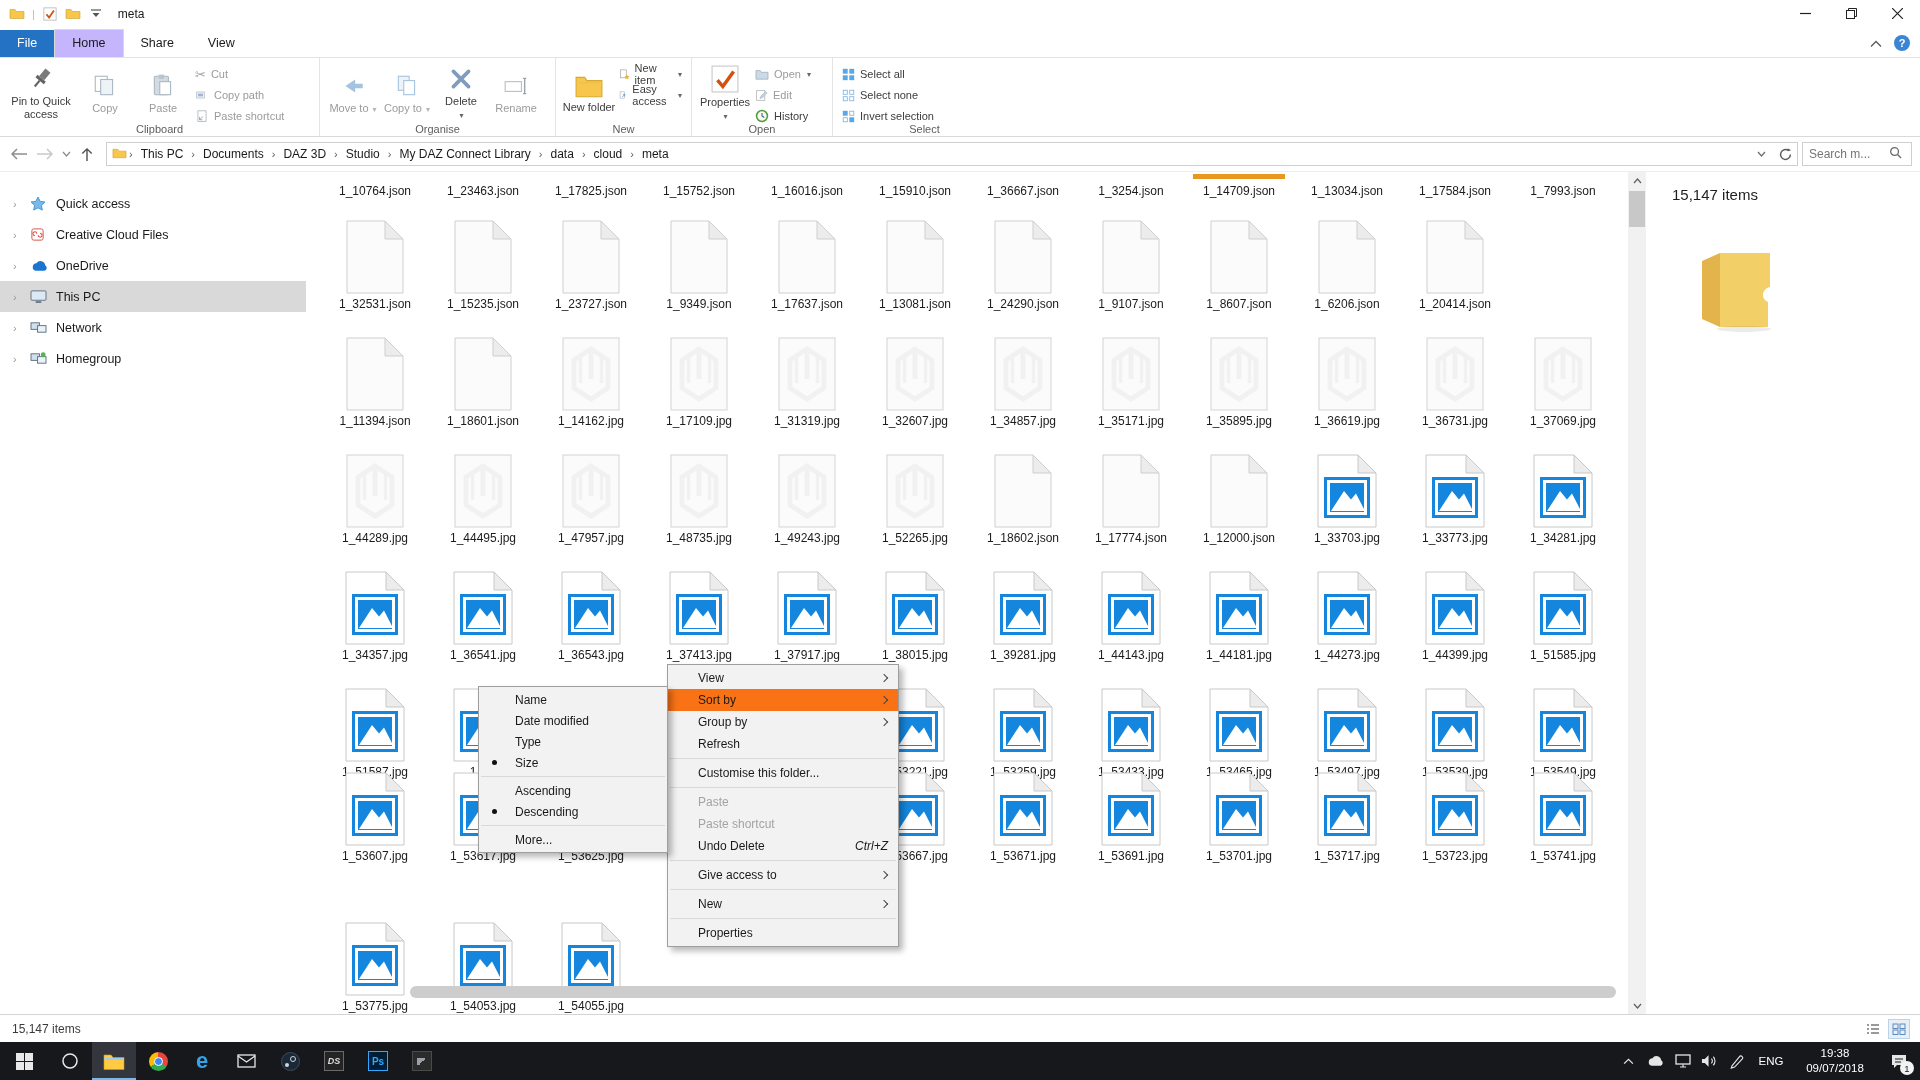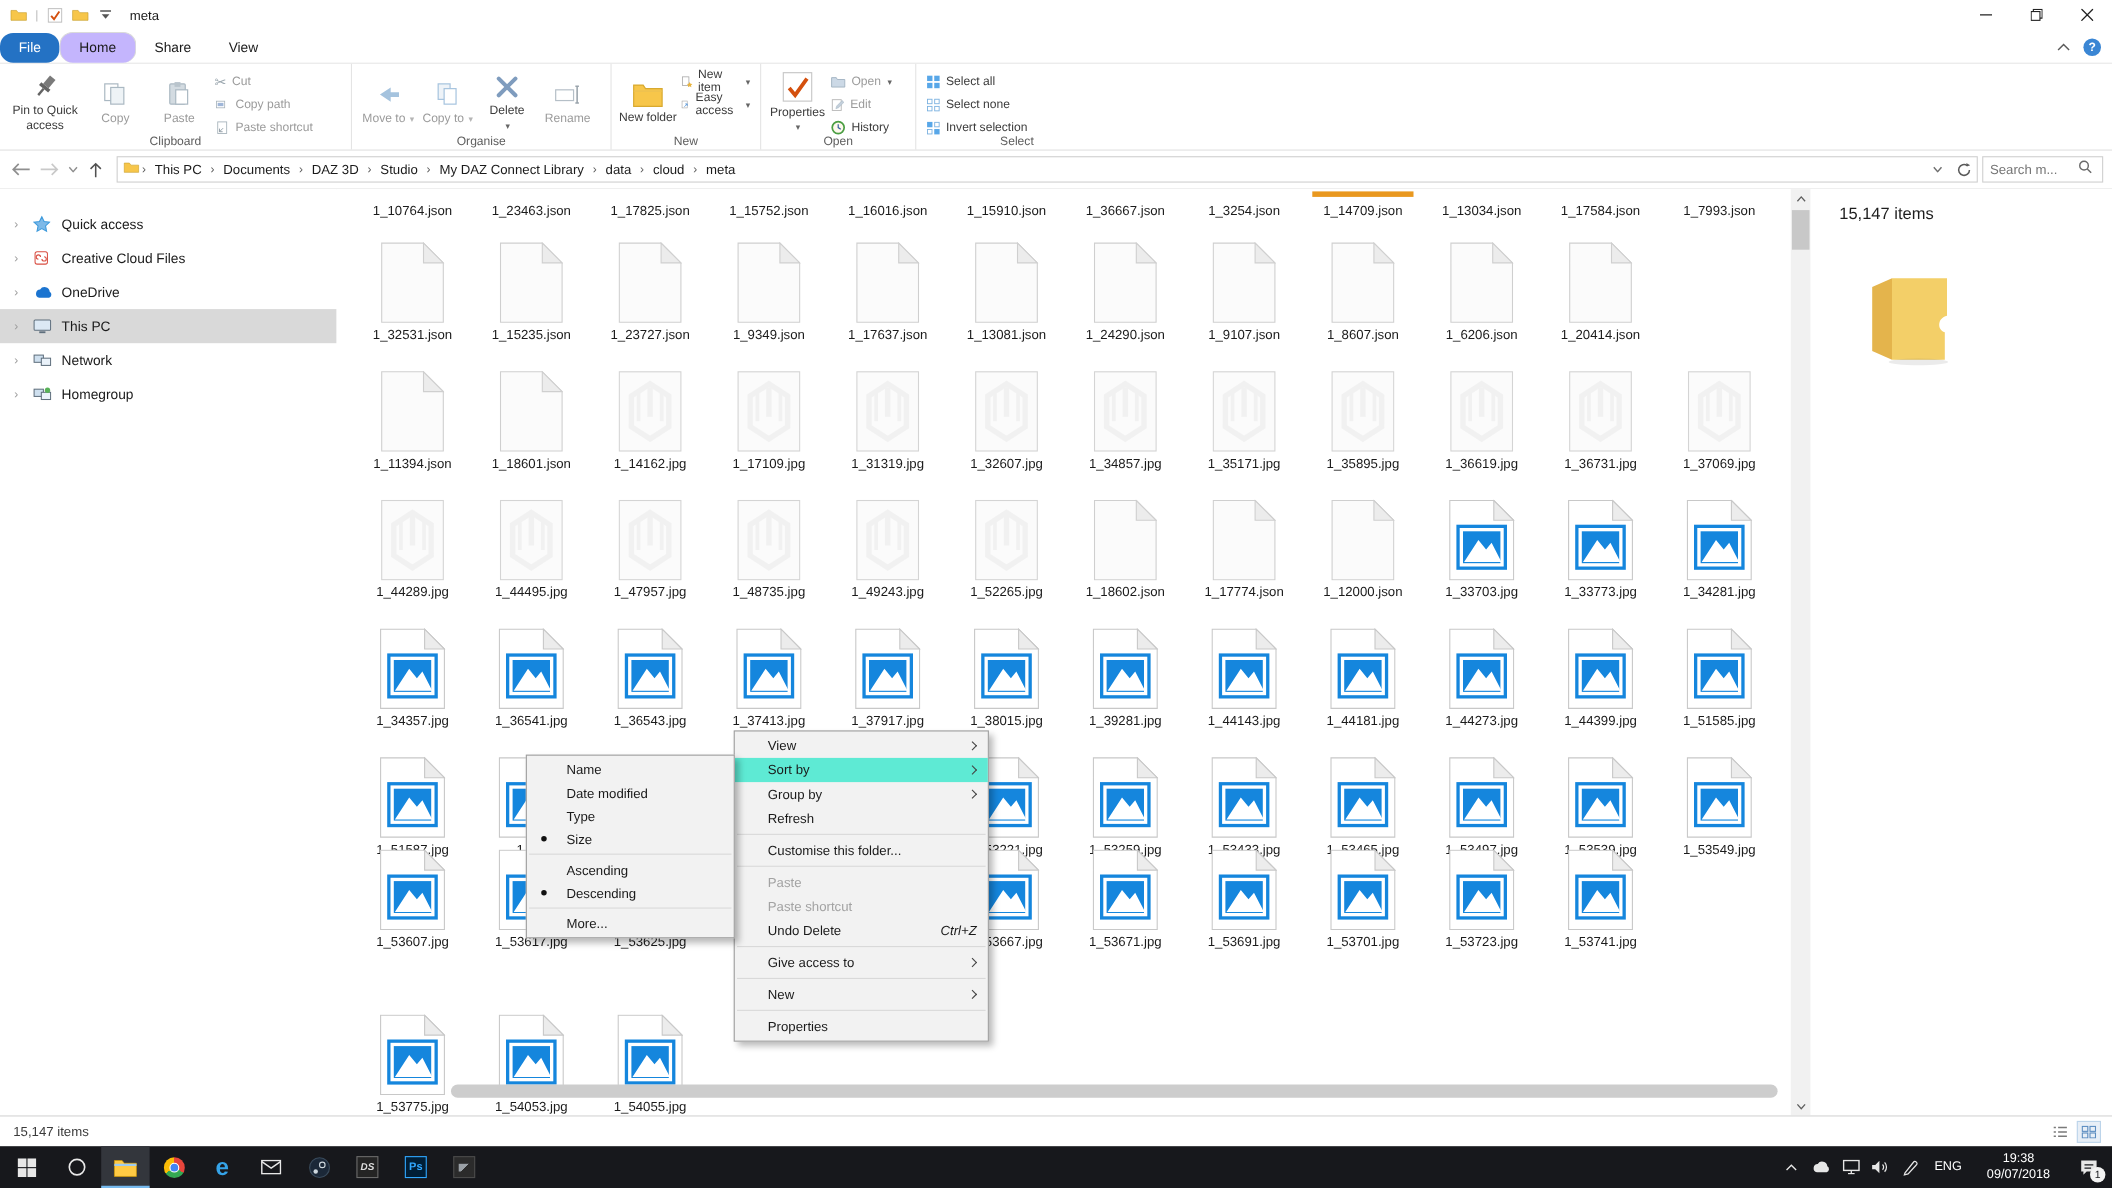--- a/index.html
+++ b/index.html
@@ -9,21 +9,21 @@
   
   .titlebar { position:absolute; top:0; left:0; right:0; height:27px; background:#fff; display:flex; align-items:center; }
   .qat { display:flex; align-items:center; gap:7px; padding-left:9px; }
   .qat .qicon { width:16px; height:16px; display:flex; align-items:center; justify-content:center; }
   .win-title { font-size:12px; margin-left:14px; color:#1a1a1a; }
   .win-controls { margin-left:auto; display:flex; height:27px; }
   .wc-btn { width:46px; height:27px; display:flex; align-items:center; justify-content:center; }
 
   
   .tabs-row { position:absolute; top:27px; left:0; right:0; height:31px; background:#fff; border-bottom:1px solid #e3e3e3; display:flex; align-items:flex-end; }
-  .tab { font-size:12.5px; padding:6px 17px 7px; color:#1a1a1a;border-radius:12px; }
+  .tab { font-size:12.5px; padding:6px 17px 7px; color:#1a1a1a; }
   .tab.file { background:#2472c4; color:#fff; }
   .tab.active { background:#c4b5fd; border:1px solid #dadada; border-bottom:none; }
   .ribbon-right { margin-left:auto; display:flex; align-items:center; gap:12px; padding-right:10px; padding-bottom:5px; }
 
   
   .ribbon { position:absolute; top:58px; left:0; right:0; height:79px; background:#fff; border-bottom:1px solid #d9d9d9; display:flex; }
   .rgroup { position:relative; height:100%; border-right:1px solid #e4e4e4; display:flex; align-items:flex-start; padding:3px 6px 14px 6px; }
   .rgroup-label { position:absolute; bottom:1px; left:0; right:0; text-align:center; font-size:11px; color:#5d5d5d; }
   .bigbtn { width:58px; min-width:54px; height:62px; display:flex; flex-direction:column; align-items:center; justify-content:center; padding-top:3px; text-align:center; }
   .bigbtn .blabel { font-size:11px; line-height:1.15; margin-top:3px; color:#3c3c3c; }
@@ -78,21 +78,21 @@
   .sb-views { margin-left:auto; display:flex; gap:4px; }
   .view-btn { width:22px; height:20px; display:flex; align-items:center; justify-content:center; }
   .view-btn.active { background:#e8eff7; border:1px solid #bcd4ea; }
 
   
   .menu { position:absolute; background:#f2f2f2; border:1px solid #9e9e9e; box-shadow:4px 4px 6px rgba(0,0,0,.28); z-index:300; padding:2px 0; }
   .menu.ctx { left:667px; top:664px; width:232px; }
   .menu.sub { left:478px; top:686px; width:190px; }
   .m-item { height:22px; display:flex; align-items:center; padding:0 10px 0 30px; position:relative; font-size:12px; color:#1a1a1a; }
   .menu.sub .m-item { height:21px; padding-left:36px; }
-  .m-item.hl { background:#5eead4;align-items:center; }
+  .m-item.hl { background:#f97316;align-items:center; }
   .m-item.dis { color:#a3a3a3; }
   .m-sep { height:1px; background:#d9d9d9; margin:3px 2px; }
   .m-key { margin-left:auto;font-style:italic; }
   .m-arrow { position:absolute; right:11px; top:8px; width:6px; height:6px; border-top:1.4px solid #444; border-right:1.4px solid #444; transform:rotate(45deg); }
   .m-bullet { position:absolute; left:13px; top:8px; width:5px; height:5px; border-radius:50%; background:#111; }
 
   
   .taskbar { position:absolute; left:0; right:0; bottom:0; height:38px; background:#17181c; display:flex; align-items:center; z-index:400; }
   .tb-app { width:44px; height:38px; display:flex; align-items:center; justify-content:center; position:relative; }
   .tb-app.active { background:#33363c; box-shadow:inset 0 -2px 0 #76b9ed; }
@@ -1311,20 +1311,32 @@
       <div class="f-cell">
         <div class="f-ico">
           <svg width="60" height="74" viewBox="0 0 60 74">
             <path d="M1 1 H41 L59 19 V73 H1 Z" fill="#ffffff" stroke="#c8c8c8"></path>
             <path d="M41 1 L59 19 H41 Z" fill="#ececec" stroke="#c8c8c8"></path>
             <rect x="7" y="23" width="46" height="41" fill="#1586dd"></rect>
             <rect x="11.5" y="27.5" width="37" height="32" fill="none" stroke="#fff" stroke-width="3"></rect>
             <polygon points="14,57 27,37 34,45.5 39,39.5 48,57" fill="#fff"></polygon>
           </svg>
         </div>
+        <div class="f-name">1_53717.jpg</div>
+      </div>
+      <div class="f-cell">
+        <div class="f-ico">
+          <svg width="60" height="74" viewBox="0 0 60 74">
+            <path d="M1 1 H41 L59 19 V73 H1 Z" fill="#ffffff" stroke="#c8c8c8"></path>
+            <path d="M41 1 L59 19 H41 Z" fill="#ececec" stroke="#c8c8c8"></path>
+            <rect x="7" y="23" width="46" height="41" fill="#1586dd"></rect>
+            <rect x="11.5" y="27.5" width="37" height="32" fill="none" stroke="#fff" stroke-width="3"></rect>
+            <polygon points="14,57 27,37 34,45.5 39,39.5 48,57" fill="#fff"></polygon>
+          </svg>
+        </div>
         <div class="f-name">1_53723.jpg</div>
       </div>
       <div class="f-cell">
         <div class="f-ico">
           <svg width="60" height="74" viewBox="0 0 60 74">
             <path d="M1 1 H41 L59 19 V73 H1 Z" fill="#ffffff" stroke="#c8c8c8"></path>
             <path d="M41 1 L59 19 H41 Z" fill="#ececec" stroke="#c8c8c8"></path>
             <rect x="7" y="23" width="46" height="41" fill="#1586dd"></rect>
             <rect x="11.5" y="27.5" width="37" height="32" fill="none" stroke="#fff" stroke-width="3"></rect>
             <polygon points="14,57 27,37 34,45.5 39,39.5 48,57" fill="#fff"></polygon>

